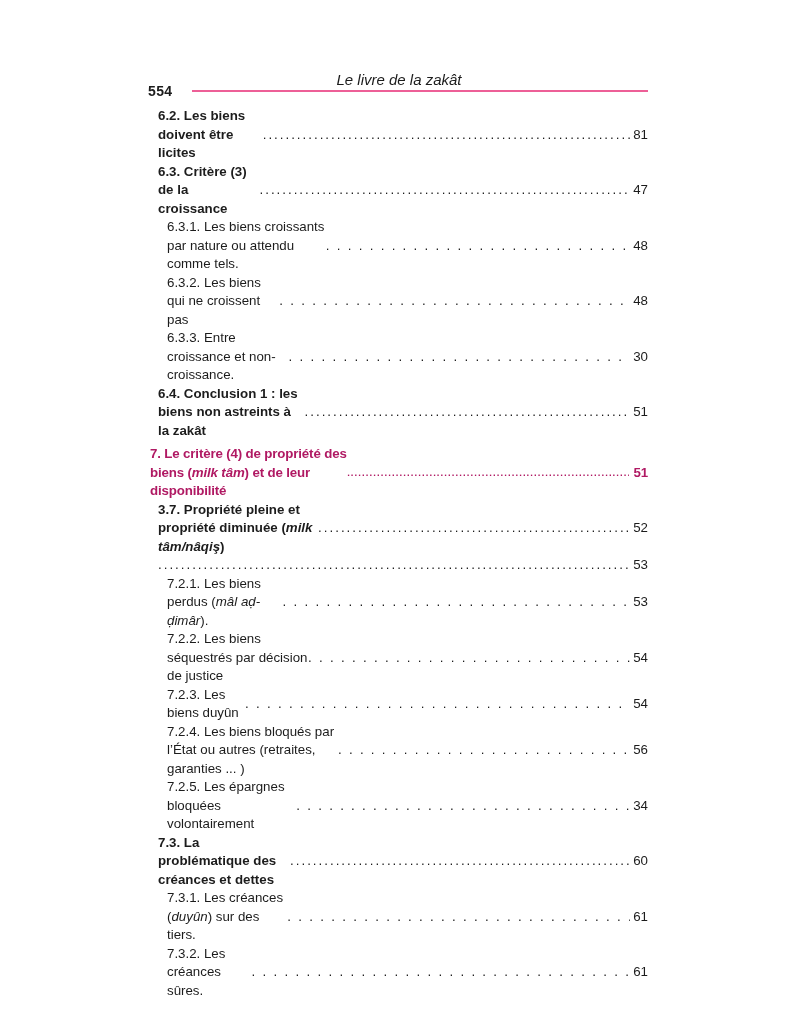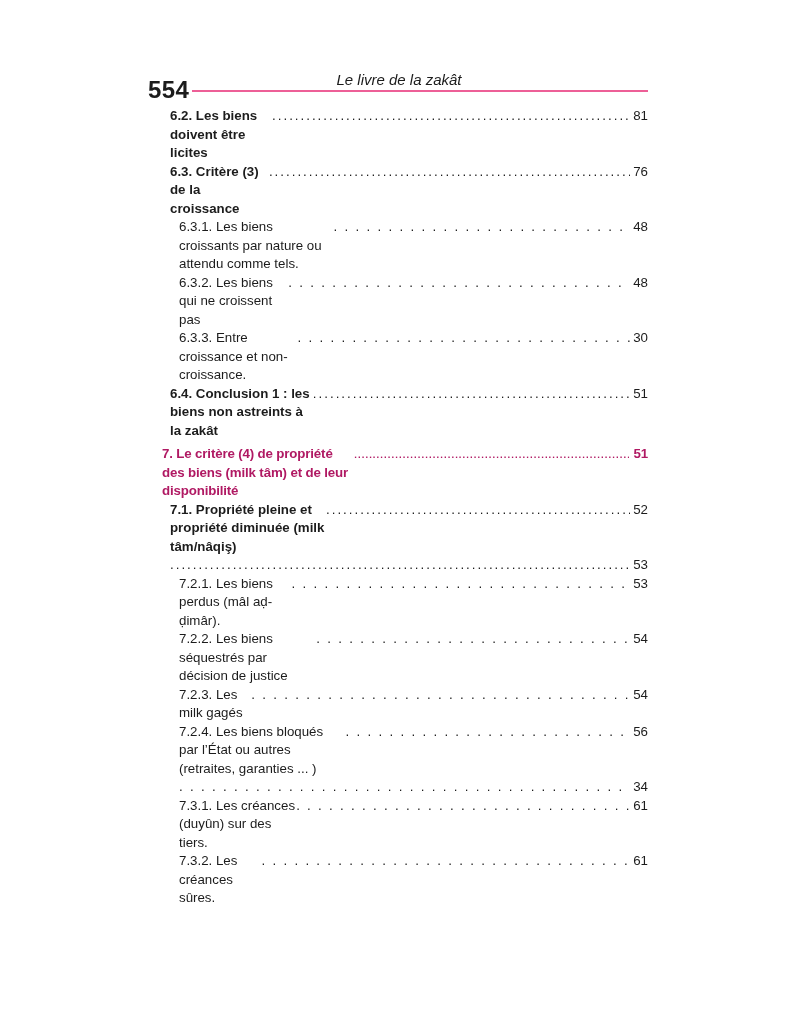--- a/index.html
+++ b/index.html
@@ -8,40 +8,40 @@
     width: 791px;
     height: 1024px;
     background: #ffffff;
     overflow: hidden;
     font-family: "Liberation Sans", sans-serif;
     color: var(--ink, #1c1c1c);
   }
   
   .hdr { position: absolute; left: 150px; top: 70px; width: 498px; height: 28px; }
   .folio {
-    position: absolute; left: -2px; top: 8px;
-    font-size: 24px; font-weight: 700; line-height: 1; letter-spacing: 0.4px;
+    position: absolute; left: -2px; top: 14px;
+    font-size: 14px; font-weight: 700; line-height: 1; letter-spacing: 0.4px;
   }
   .running-title {
     position: absolute; left: 0; top: 2px; width: 100%;
     text-align: center; font-size: 15px; font-style: italic; line-height: 1;
   }
   .hdr-rule {
     position: absolute; left: 42px; right: 0; top: 20px; height: 2px;
     background: var(--rule, #ed5f97);
   }
   
   .toc {
     position: absolute; left: 150px; top: 107px; width: 498px;
     font-size: 13.3px; line-height: 18.5px;
   }
   .toc-entry { }
-  .toc-line { display: flex; align-items: flex-start; margin-left: 12px; }
+  .toc-line { display: flex; align-items: center; }
   .toc-title { white-space: pre-wrap; }
-  .it { }
+  .it { font-style: italic; }
 
   .lvl1 { color: var(--accent, #b01963); font-weight: 700; margin-top: 5px; letter-spacing: -0.15px; }
   .lvl2 { font-weight: 700; padding-left: 8px; }
   .lvl3 { font-weight: 400; padding-left: 17px; }
 
   .leader {
     flex: 1 1 auto; overflow: hidden; white-space: nowrap; min-width: 6px;
   }
   .leader.dense::after {
     font-weight: 400; letter-spacing: 2px;
@@ -72,21 +72,21 @@
         <div class="toc-line">
           <span class="toc-title"><span>6.2. Les biens doivent être licites</span></span>
           <span class="leader dense"></span>
           <span class="pg">81</span>
         </div>
       </div>
       <div class="toc-entry lvl2">
         <div class="toc-line">
           <span class="toc-title"><span>6.3. Critère (3) de la croissance </span></span>
           <span class="leader dense"></span>
-          <span class="pg">76</span>
+          <span class="pg">47</span>
         </div>
       </div>
       <div class="toc-entry lvl3">
         <div class="toc-line">
           <span class="toc-title"><span>6.3.1. Les biens croissants par nature ou attendu comme tels.</span></span>
           <span class="leader spaced"></span>
           <span class="pg">48</span>
         </div>
       </div>
       <div class="toc-entry lvl3">
@@ -112,21 +112,21 @@
       </div>
       <div class="toc-entry lvl1">
         <div class="toc-line">
           <span class="toc-title"><span>7. Le critère (4) de propriété des biens (</span><span class="it">milk tâm</span><span>) et de leur disponibilité</span></span>
           <span class="leader fine"></span>
           <span class="pg">51</span>
         </div>
       </div>
       <div class="toc-entry lvl2">
         <div class="toc-line">
-          <span class="toc-title"><span>7.1. Propriété pleine et propriété diminuée (</span><span class="it">milk tâm/nâqiş</span><span>) </span></span>
+          <span class="toc-title"><span>3.7. Propriété pleine et propriété diminuée (</span><span class="it">milk tâm/nâqiş</span><span>) </span></span>
           <span class="leader dense"></span>
           <span class="pg">52</span>
         </div>
       </div>
       <div class="toc-entry lvl2">
         <div class="toc-line">
           <span class="leader dense"></span>
           <span class="pg">53</span>
         </div>
       </div>
@@ -139,36 +139,44 @@
       </div>
       <div class="toc-entry lvl3">
         <div class="toc-line">
           <span class="toc-title"><span>7.2.2. Les biens séquestrés par décision de justice  </span></span>
           <span class="leader spaced"></span>
           <span class="pg">54</span>
         </div>
       </div>
       <div class="toc-entry lvl3">
         <div class="toc-line">
-          <span class="toc-title"><span>7.2.3. Les milk gagés  </span></span>
+          <span class="toc-title"><span>7.2.3. Les biens duyûn  </span></span>
           <span class="leader spaced"></span>
           <span class="pg">54</span>
         </div>
       </div>
       <div class="toc-entry lvl3">
         <div class="toc-line">
           <span class="toc-title"><span>7.2.4. Les biens bloqués par l’État ou autres (retraites, garanties ... )  </span></span>
           <span class="leader spaced"></span>
           <span class="pg">56</span>
         </div>
       </div>
       <div class="toc-entry lvl3">
         <div class="toc-line">
+          <span class="toc-title"><span>7.2.5. Les épargnes bloquées volontairement </span></span>
           <span class="leader spaced"></span>
           <span class="pg">34</span>
+        </div>
+      </div>
+      <div class="toc-entry lvl2">
+        <div class="toc-line">
+          <span class="toc-title"><span>7.3. La problématique des créances et dettes</span></span>
+          <span class="leader dense"></span>
+          <span class="pg">60</span>
         </div>
       </div>
       <div class="toc-entry lvl3">
         <div class="toc-line">
           <span class="toc-title"><span>7.3.1. Les créances (</span><span class="it">duyûn</span><span>) sur des tiers.</span></span>
           <span class="leader spaced"></span>
           <span class="pg">61</span>
         </div>
       </div>
       <div class="toc-entry lvl3">

